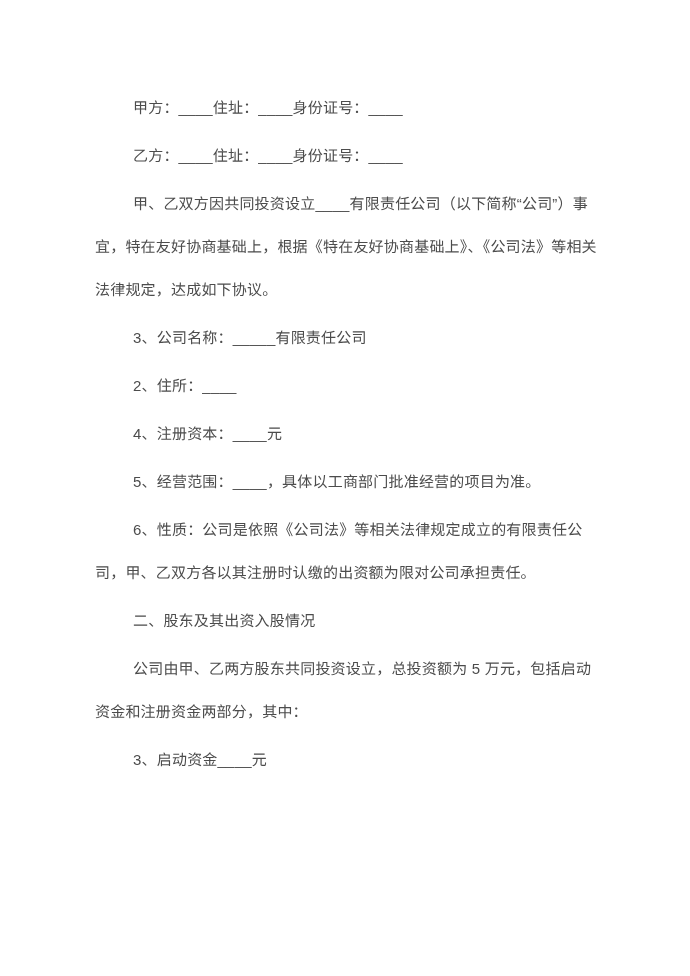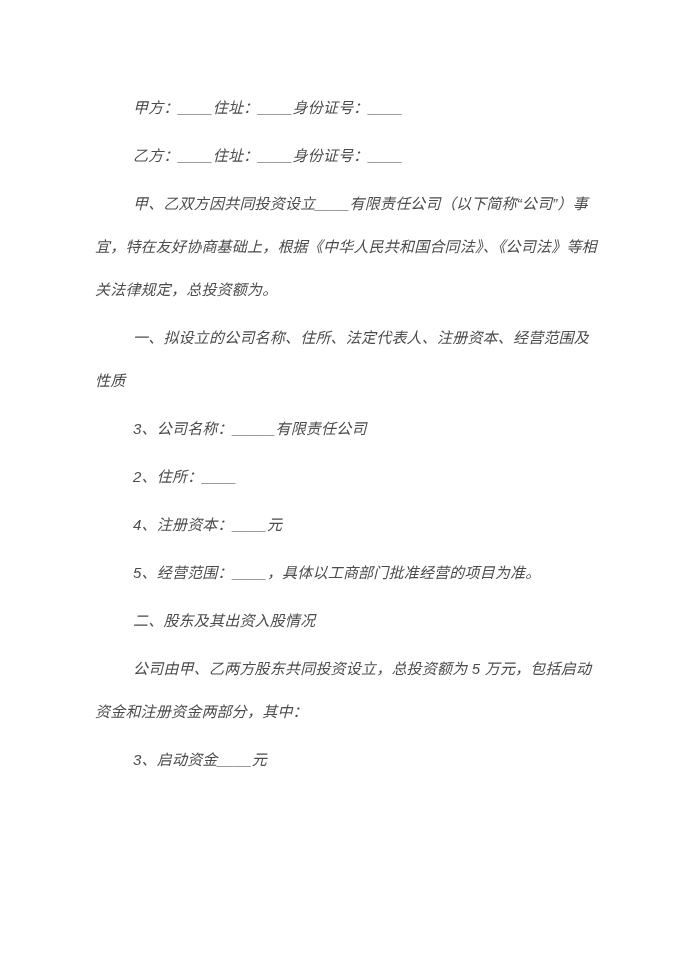--- a/index.html
+++ b/index.html
@@ -19,31 +19,30 @@
     }
     .doc-page p {
       margin: 0 0 5px 0;
       font-size: 15px;
       line-height: 43px;
       color: #4c4c4c;
       text-indent: 38px;
       letter-spacing: 0.2px;
       word-break: break-all;
       overflow-wrap: break-word;
-      font-style: italic;
     }
   </style>
 </head>
 <body>
 
 <main class="doc-page">
   <p>甲方：____住址：____身份证号：____</p>
   <p>乙方：____住址：____身份证号：____</p>
-  <p>甲、乙双方因共同投资设立____有限责任公司（以下简称“公司”）事宜，特在友好协商基础上，根据《中华人民共和国合同法》、《公司法》等相关法律规定，总投资额为。</p>
-  <p>一、拟设立的公司名称、住所、法定代表人、注册资本、经营范围及性质</p>
+  <p>甲、乙双方因共同投资设立____有限责任公司（以下简称“公司”）事宜，特在友好协商基础上，根据《特在友好协商基础上》、《公司法》等相关法律规定，达成如下协议。</p>
   <p>3、公司名称：_____有限责任公司</p>
   <p>2、住所：____</p>
   <p>4、注册资本：____元</p>
   <p>5、经营范围：____，具体以工商部门批准经营的项目为准。</p>
+  <p>6、性质：公司是依照《公司法》等相关法律规定成立的有限责任公司，甲、乙双方各以其注册时认缴的出资额为限对公司承担责任。</p>
   <p>二、股东及其出资入股情况</p>
   <p>公司由甲、乙两方股东共同投资设立，总投资额为 5 万元，包括启动资金和注册资金两部分，其中：</p>
   <p>3、启动资金____元</p>
 </main>
 
 </body></html>

